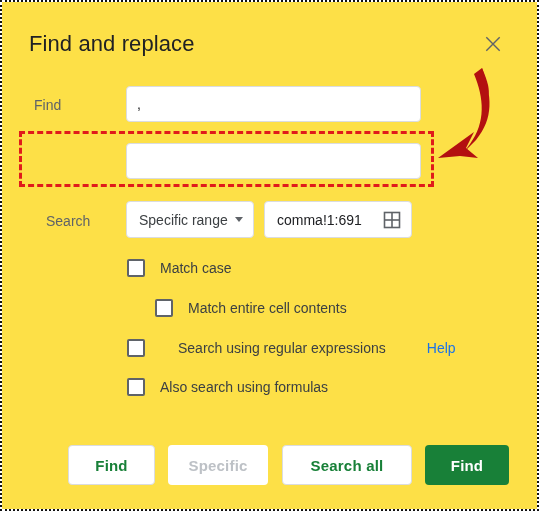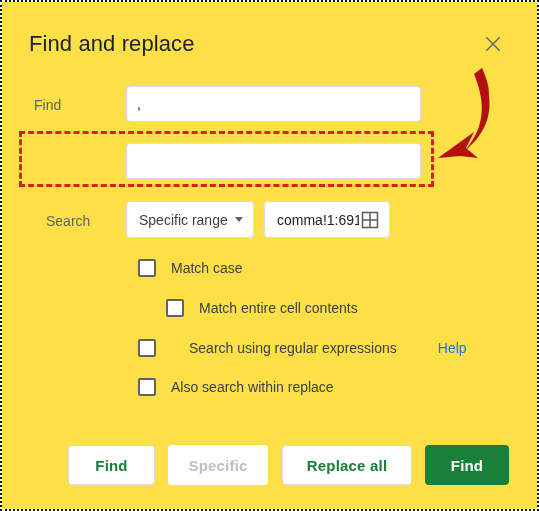--- a/index.html
+++ b/index.html
@@ -117,21 +117,21 @@
     margin-left: 6px;
     border-left: 4.5px solid transparent;
     border-right: 4.5px solid transparent;
     border-top: 5px solid #5f6368;
   }
 
   .range-box {
     position: absolute;
     left: 262px;
     top: 199px;
-    width: 126px;
+    width: 148px;
     height: 37px;
     box-sizing: border-box;
     border: 1px solid #dadce0;
     border-radius: 4px;
     background: #ffffff;
     display: flex;
     align-items: center;
     padding: 0 8px 0 12px;
   }
   .range-value {
@@ -156,21 +156,20 @@
     flex: 0 0 auto;
   }
 
   
   .checkbox-row {
     position: absolute;
     left: 125px;
     display: flex;
     align-items: center;
     cursor: pointer;
-    margin-left: 11px;
   }
   .cb-0 { top: 257px; }
   .cb-1 { top: 297px; padding-left: 28px; }
   .cb-2 { top: 337px; gap: 18px; }
   .cb-3 { top: 376px; }
 
   .checkbox {
     width: 18px;
     height: 18px;
     box-sizing: border-box;
@@ -300,26 +299,26 @@
     </div>
 
     <div class="checkbox-row cb-2">
       <span class="checkbox"></span>
       <span class="checkbox-label">Search using regular expressions</span>
       <span class="help-link">Help</span>
     </div>
 
     <div class="checkbox-row cb-3">
       <span class="checkbox"></span>
-      <span class="checkbox-label">Also search within replace</span>
+      <span class="checkbox-label">Also search using formulas</span>
     </div>
 
     <div class="btn btn-outlined btn-find">Find</div>
     <div class="btn btn-disabled btn-replace">Specific</div>
-    <div class="btn btn-outlined btn-replaceall">Replace all</div>
+    <div class="btn btn-outlined btn-replaceall">Search all</div>
     <div class="btn btn-filled btn-done">Find</div>
 
     <div class="annotation-box"></div>
 
     <div class="annotation-arrow">
       <svg width="86" height="116" viewBox="0 0 86 116" aria-hidden="true">
         <path d="M52 6 C 62 34, 64 56, 46 78 L 34 90 L 40 82 C 56 60, 54 36, 44 12 Z" fill="#b31010"></path>
         <path d="M52 6 C 58 20, 60 28, 58 34 L 50 26 Z" fill="#b31010"></path>
         <path d="M8 96 L 44 70 L 36 86 L 48 96 L 30 94 Z" fill="#b31010"></path>
       </svg>

